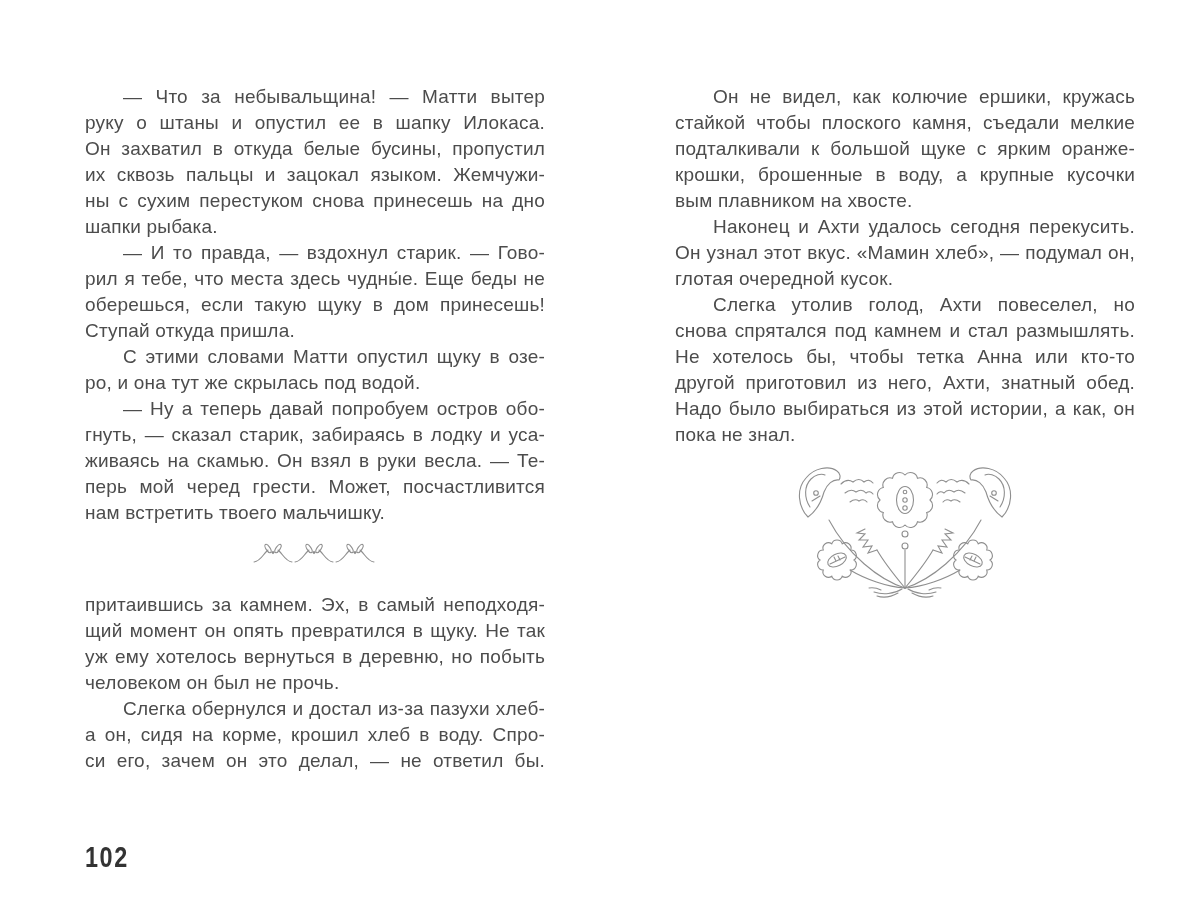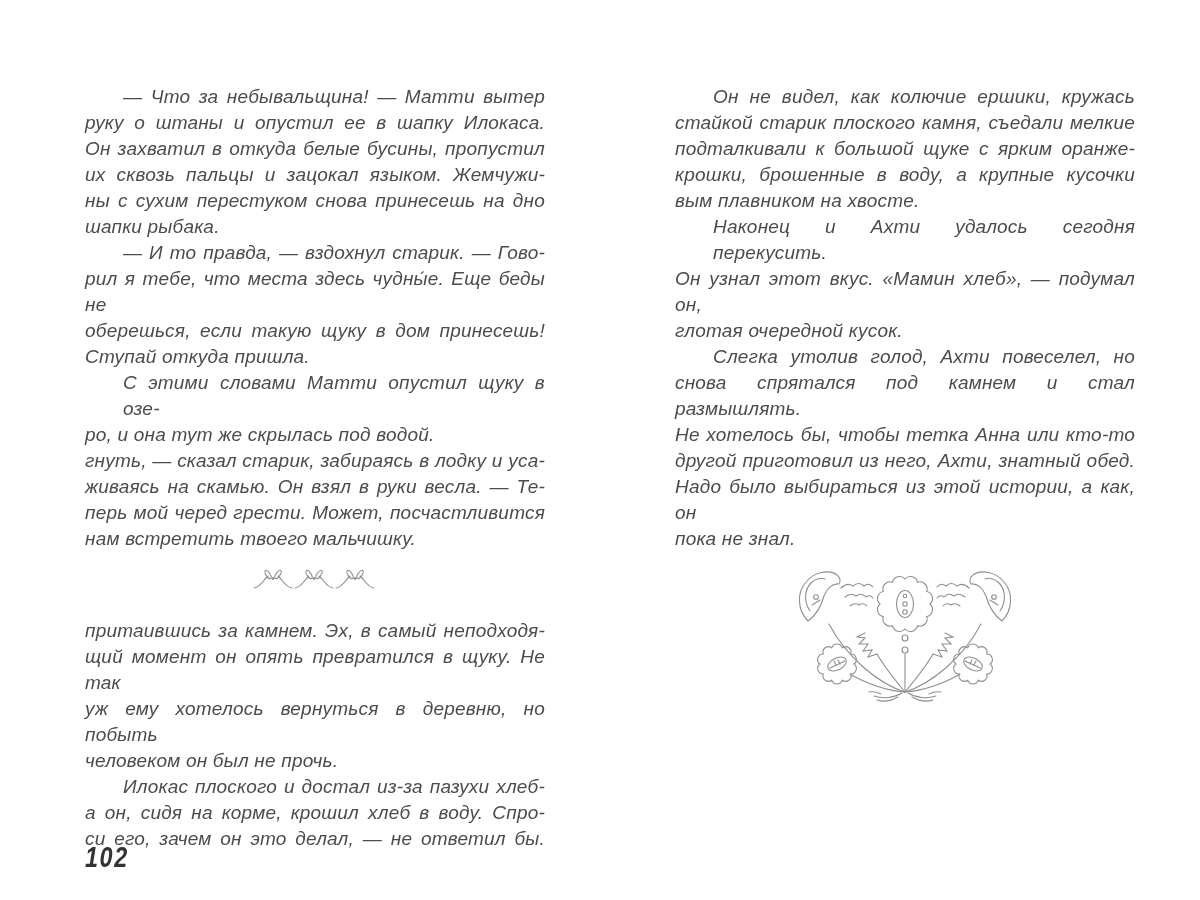--- a/index.html
+++ b/index.html
@@ -9,21 +9,20 @@
     height: 900px;
     background: #ffffff;
     overflow: hidden;
     font-family: "Liberation Sans", sans-serif;
   }
   .spread {
     position: relative;
     width: 1200px;
     height: 900px;
     background: #ffffff;
-    font-style: italic;
   }
   .column {
     position: absolute;
     top: 84px;
     width: 460px;
     font-size: 19px;
     line-height: 26px;
     font-weight: 300;
     letter-spacing: 0.2px;
     color: #4c4c4c;
@@ -87,20 +86,21 @@
         <div class="line first">— И то правда, — вздохнул старик. — Гово-</div>
         <div class="line">рил я тебе, что места здесь чудны́е. Еще беды не</div>
         <div class="line">оберешься, если такую щуку в дом принесешь!</div>
         <div class="line last">Ступай откуда пришла.</div>
       </div>
       <div class="para">
         <div class="line first">С этими словами Матти опустил щуку в озе-</div>
         <div class="line last">ро, и она тут же скрылась под водой.</div>
       </div>
       <div class="para">
+        <div class="line first">— Ну а теперь давай попробуем остров обо-</div>
         <div class="line">гнуть, — сказал старик, забираясь в лодку и уса-</div>
         <div class="line">живаясь на скамью. Он взял в руки весла. — Те-</div>
         <div class="line">перь мой черед грести. Может, посчастливится</div>
         <div class="line last">нам встретить твоего мальчишку.</div>
       </div>
   <div class="divider">
     <svg width="124" height="26" viewBox="0 0 124 26">
       <g id="divu">
         <path class="orn" d="M1,20 C8,19 10,12 15,8"></path>
         <path class="orn" d="M39,20 C32,19 30,12 25,8"></path>
@@ -112,29 +112,29 @@
       <use href="#divu" transform="translate(82,0)"></use>
     </svg>
   </div>
 <div class="para">
         <div class="line">притаившись за камнем. Эх, в самый неподходя-</div>
         <div class="line">щий момент он опять превратился в щуку. Не так</div>
         <div class="line">уж ему хотелось вернуться в деревню, но побыть</div>
         <div class="line last">человеком он был не прочь.</div>
       </div>
       <div class="para">
-        <div class="line first">Илокас плоского и достал из-за пазухи хлеб-</div>
+        <div class="line first">Слегка обернулся и достал из-за пазухи хлеб-</div>
         <div class="line">а он, сидя на корме, крошил хлеб в воду. Спро-</div>
         <div class="line">си его, зачем он это делал, — не ответил бы.</div>
       </div>
     </div>
   <div class="column" id="right-col">
       <div class="para">
         <div class="line first">Он не видел, как колючие ершики, кружась</div>
-        <div class="line">стайкой старик плоского камня, съедали мелкие</div>
+        <div class="line">стайкой чтобы плоского камня, съедали мелкие</div>
         <div class="line">подталкивали к большой щуке с ярким оранже-</div>
         <div class="line">крошки, брошенные в воду, а крупные кусочки</div>
         <div class="line last">вым плавником на хвосте.</div>
       </div>
       <div class="para">
         <div class="line first">Наконец и Ахти удалось сегодня перекусить.</div>
         <div class="line">Он узнал этот вкус. «Мамин хлеб», — подумал он,</div>
         <div class="line last">глотая очередной кусок.</div>
       </div>
       <div class="para">

